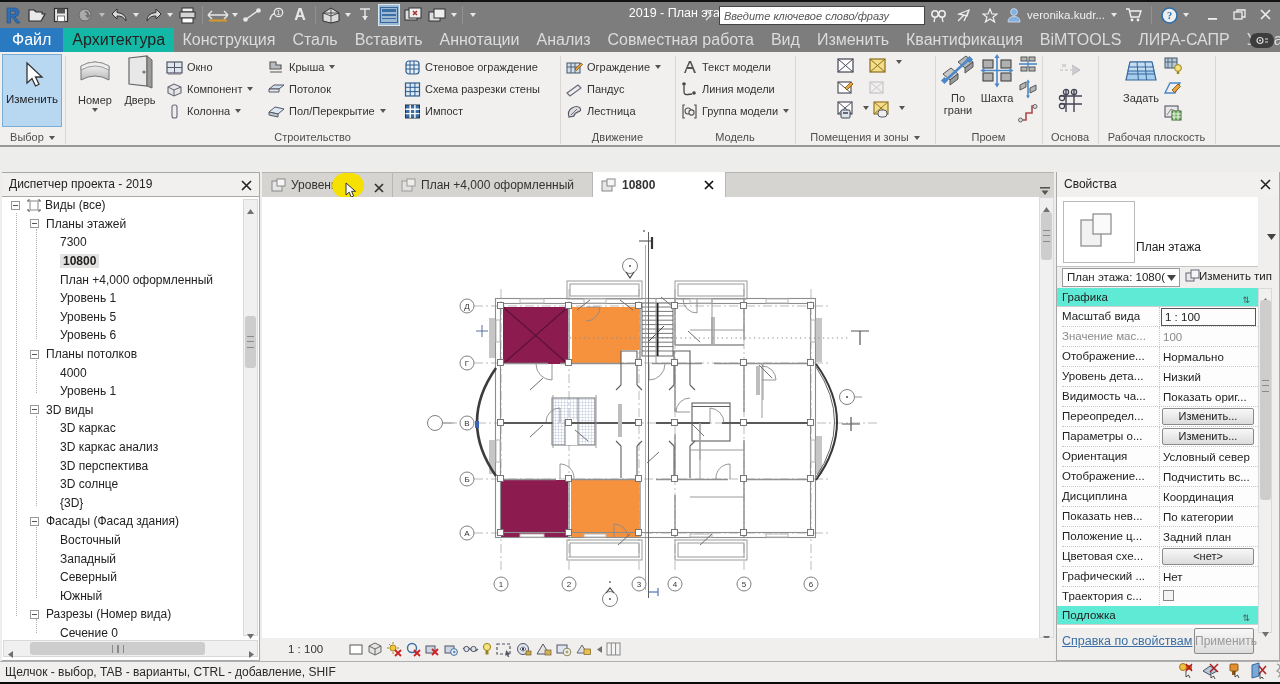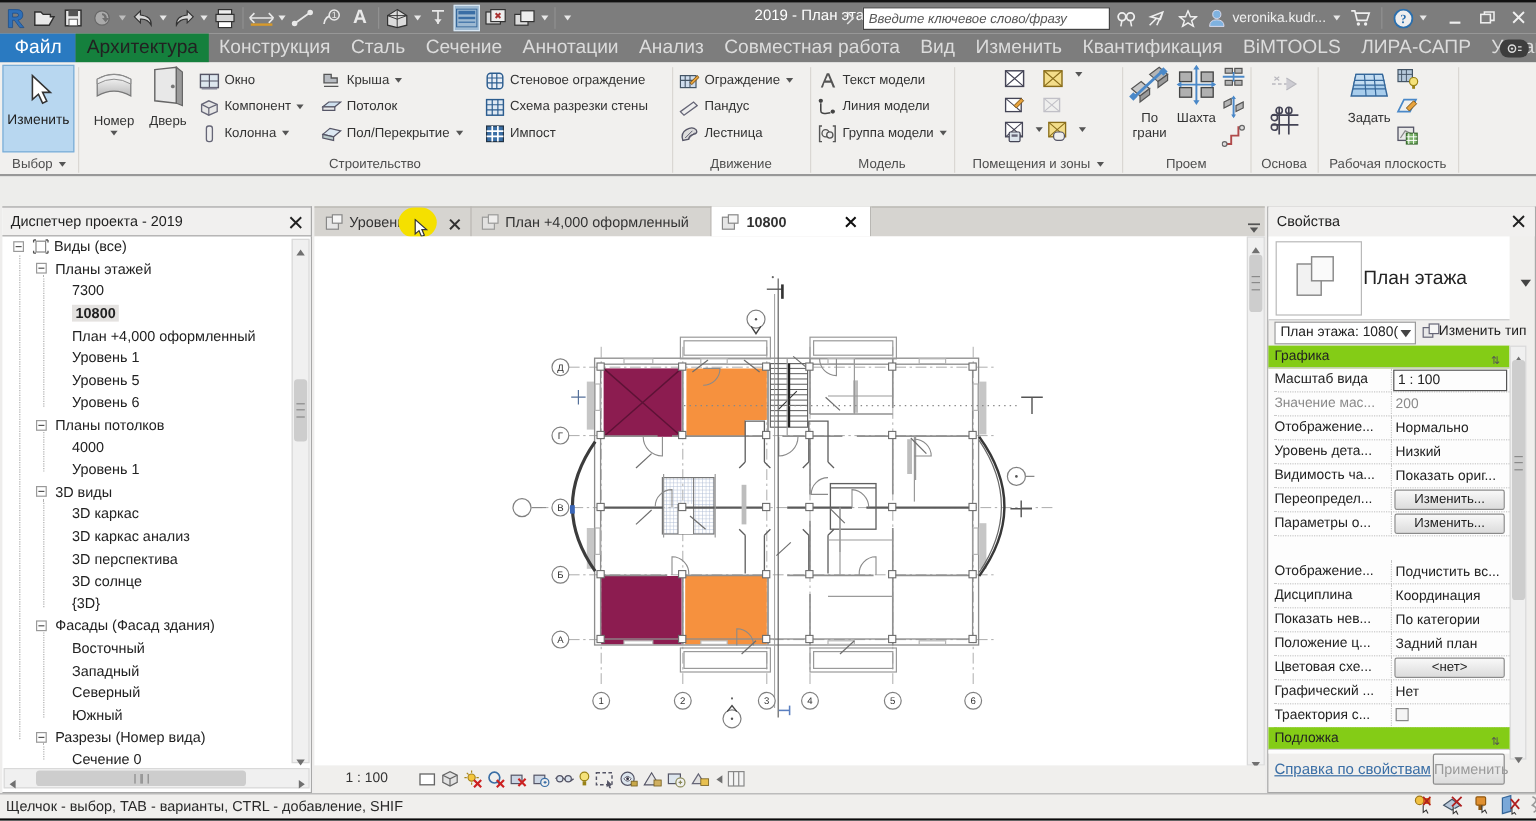--- a/index.html
+++ b/index.html
@@ -15,21 +15,21 @@
 .qdd{width:0;height:0;border-left:3px solid transparent;border-right:3px solid transparent;border-top:4px solid #e8e8e8;margin:0 1px}
 #wtitle{top:6px;left:457px;width:320px;color:#fff;font-size:12.5px;text-align:right}
 #tright{right:0;top:3px;height:24px;display:flex;align-items:center}
 #searchbox{width:206px;height:19px;background:#fff;border:1px solid #444;font-style:italic;color:#555;font-size:11px;padding:2px 4px;line-height:14px}
 .wbtn{width:26px;height:22px;display:flex;align-items:center;justify-content:center;color:#efefef;font-size:13px}
 #uname{color:#f0f0f0;font-size:11.5px;margin:0 2px}
 
 #rtabs{left:0;top:28px;width:1280px;height:24px;background:#7d7d7d;display:flex;align-items:flex-end}
 .rtab{height:24px;line-height:24px;padding:0 8.5px;font-size:16px;color:#dcdcdc;white-space:nowrap}
 .rtab.file{background:#2a7ac1;color:#fff;padding:0 12px}
-.rtab.act{background:#15803d;color:#222;padding:0 9px}
+.rtab.act{background:#14b8a6;color:#222;padding:0 9px}
 
 #ribbon{left:0;top:52px;width:1280px;height:95px;background:#f1f0ee;border-bottom:2px solid #989898}
 .rsep{position:absolute;top:4px;width:1px;height:88px;background:#dad7d3}
 .plabel{position:absolute;top:77px;height:16px;line-height:16px;font-size:11px;color:#4e4e4e;text-align:center}
 .bigbtn{position:absolute;top:2px;width:44px;height:72px;text-align:center;font-size:11px;color:#333}
 .bigbtn .cap{margin-top:2px;line-height:12px}
 .smallrow{position:absolute;height:22px;display:flex;align-items:center;font-size:11px;color:#333;white-space:nowrap}
 .smallrow .ic{width:17px;height:17px;margin-right:4px;flex:none}
 .dd{width:0;height:0;border-left:3.5px solid transparent;border-right:3.5px solid transparent;border-top:4px solid #555;margin-left:5px}
 .ddl{width:0;height:0;border-left:3.5px solid transparent;border-right:3.5px solid transparent;border-top:4px solid #555;margin:2px auto 0}
@@ -53,21 +53,21 @@
 .vtab.act{background:#fff;font-weight:bold}
 #canvas{left:262px;top:197px;width:792px;height:441px;background:#fff}
 #viewbar{left:262px;top:638px;width:792px;height:23px;background:#f0efed;font-size:11.5px;color:#333}
 
 #rpanel{left:1056px;top:172px;width:224px;height:489px;background:#f0efed;border:1px solid #a8a8a8}
 #rptitle{left:1057px;top:172px;width:222px;height:25px;background:#f1f0ef;font-size:12px;color:#222;line-height:24px;padding-left:7px}
 .prow{position:absolute;left:1062px;width:196px;height:20px;font-size:11.5px;color:#222;display:flex;align-items:center;border-bottom:1px dotted #c8c8c8}
 .prow .pl{width:98px;flex:none;overflow:hidden;white-space:nowrap;border-right:1px dotted #c8c8c8;height:20px;line-height:19px}
 .prow .pv{padding-left:3px;white-space:nowrap;overflow:hidden}
 .pbtn{background:linear-gradient(#f8f8f8,#dcdcdc);border:1px solid #8a8a8a;border-radius:2px;font-size:11px;text-align:center}
-.phead{position:absolute;left:1057px;width:201px;height:19px;background:#84cc16;border-bottom:1px solid #d0d0d0;font-size:11.5px;color:#222;line-height:18px;padding-left:5px}
+.phead{position:absolute;left:1057px;width:201px;height:19px;background:#5eead4;border-bottom:1px solid #d0d0d0;font-size:11.5px;color:#222;line-height:18px;padding-left:5px}
 
 #statusbar{left:0;top:661px;width:1280px;height:21px;background:#f0efed;border-top:1px solid #b0b0b0;font-size:12px;color:#2a2a2a;line-height:20px;padding-left:5px}
 #blackstrip{left:0;top:682px;width:1280px;height:2px;background:#0a0a0a}
 </style>
 </head>
 <body>
 <div id="app">
   <div class="abs" id="titlebar"></div>
   <div class="abs" id="qat">
     <div class="qi">
@@ -237,21 +237,21 @@
         <svg width="13" height="12" viewBox="0 0 13 12">
           <path d="M2 1 L11 10 M11 1 L2 10" stroke="#efefef" stroke-width="1.6"></path>
         </svg>
       </div>
   </div>
   <div class="abs" id="rtabs">
     <div class="rtab file">Файл</div>
     <div class="rtab act">Архитектура</div>
     <div class="rtab">Конструкция</div>
     <div class="rtab">Сталь</div>
-    <div class="rtab">Сечение</div>
+    <div class="rtab">Вставить</div>
     <div class="rtab">Аннотации</div>
     <div class="rtab">Анализ</div>
     <div class="rtab">Совместная работа</div>
     <div class="rtab">Вид</div>
     <div class="rtab">Изменить</div>
     <div class="rtab">Квантификация</div>
     <div class="rtab">BiMTOOLS</div>
     <div class="rtab">ЛИРА-САПР</div>
     <div class="rtab">Управление</div>
     <div class="rtab">Надстройки</div>
@@ -961,21 +961,21 @@
 
   <div class="abs" id="rpanel"></div>
   <div class="abs" id="rptitle">Свойства<svg width="11" height="11" viewBox="0 0 11 11" style="position:absolute;right:8px;top:7px">
         <path d="M1 1 L10 10 M10 1 L1 10" stroke="#222" stroke-width="1.6"></path>
       </svg></div>
   <div class="abs" style="left:1057px;top:197px;width:201px;height:70px;background:#fff;border-bottom:1px solid #c5c5c5"></div>
   <div class="abs" style="left:1063px;top:201px;width:72px;height:62px;background:#fff;border:1px solid #b9b9b9"><svg width="40" height="40" viewBox="0 0 40 40" style="margin:10px 0 0 15px">
         <rect x="2" y="8" width="20" height="26" fill="#f2f2f2" stroke="#888" stroke-width="1.2"></rect>
         <rect x="14" y="2" width="18" height="20" fill="#fafafa" stroke="#888" stroke-width="1.2"></rect>
       </svg></div>
-  <div class="abs" style="left:1136px;top:224px;font-size:16px;color:#222">План этажа</div>
+  <div class="abs" style="left:1136px;top:240px;font-size:12px;color:#222">План этажа</div>
   <div class="abs" style="left:1267px;top:227px"><svg width="9" height="7">
         <path d="M0 0 L9 0 L4.5 6 Z" fill="#444"></path>
       </svg></div>
   <div class="abs" style="left:1062px;top:268px;width:118px;height:19px;background:#fff;border:1px solid #9a9a9a;font-size:11.5px;color:#222;line-height:17px;padding-left:4px">План этажа: 1080<span style="position:absolute;right:14px">(</span>
     <svg width="9" height="7" style="position:absolute;right:3px;top:6px">
         <path d="M0 0 L9 0 L4.5 6 Z" fill="#444"></path>
       </svg>
   </div>
   <div class="abs" style="left:1185px;top:269px"><svg width="15" height="15" viewBox="0 0 15 15">
         <rect x="1" y="4" width="8" height="8" fill="#e8e8e8" stroke="#667"></rect>
@@ -994,41 +994,45 @@
     </div>
   <div class="abs" style="left:1261px;top:624px"><svg width="9" height="8">
         <path d="M4.5 7 L8 2 L1 2 Z" fill="#707070"></path>
       </svg></div>
   <div class="prow" style="top:307px">
       <span class="pl">Масштаб вида</span>
       <span class="pv" style="border:1px solid #555;height:18px;line-height:17px;width:95px;margin-left:1px">1 : 100</span>
     </div>
   <div class="prow" style="top:327px;color:#8a8a8a">
       <span class="pl">Значение мас...</span>
-      <span class="pv">200</span>
+      <span class="pv">100</span>
     </div>
   <div class="prow" style="top:347px">
       <span class="pl">Отображение...</span>
       <span class="pv">Нормально</span>
     </div>
   <div class="prow" style="top:367px">
       <span class="pl">Уровень дета...</span>
       <span class="pv">Низкий</span>
     </div>
   <div class="prow" style="top:387px">
       <span class="pl">Видимость ча...</span>
       <span class="pv">Показать ориг...</span>
     </div>
   <div class="prow" style="top:407px">
       <span class="pl">Переопредел...</span>
       <span class="pbtn" style="width:92px;height:17px;margin-left:2px;line-height:15px">Изменить...</span>
     </div>
   <div class="prow" style="top:427px">
       <span class="pl">Параметры о...</span>
       <span class="pbtn" style="width:92px;height:17px;margin-left:2px;line-height:15px">Изменить...</span>
+    </div>
+  <div class="prow" style="top:447px">
+      <span class="pl">Ориентация</span>
+      <span class="pv">Условный север</span>
     </div>
   <div class="prow" style="top:467px">
       <span class="pl">Отображение...</span>
       <span class="pv">Подчистить вс...</span>
     </div>
   <div class="prow" style="top:507px">
       <span class="pl">Показать нев...</span>
       <span class="pv">По категории</span>
     </div>
   <div class="prow" style="top:487px">

